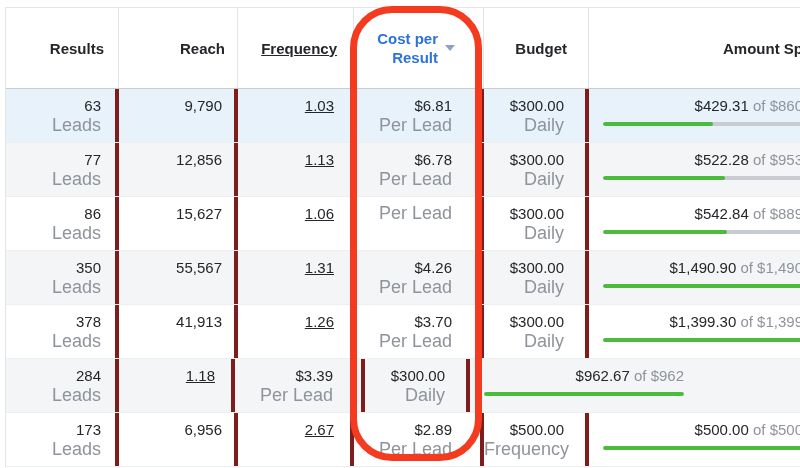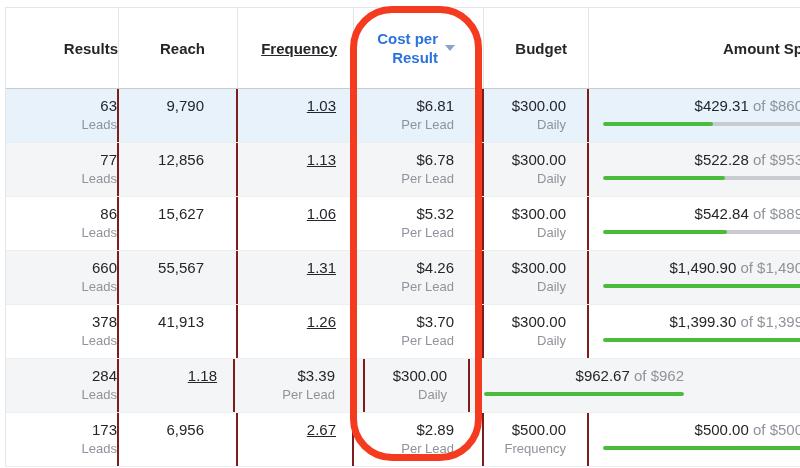--- a/index.html
+++ b/index.html
@@ -26,42 +26,42 @@
     background:#fff;
   }
   .th{
     display:flex;align-items:center;justify-content:flex-end;
     font-weight:700;font-size:15px;
     box-sizing:border-box;
     border-right:1px solid #e3e5e8;
   }
   .td{
     box-sizing:border-box;
-    border-right:2px solid #7f1d1d;
+    border-right:4px solid #7f1d1d;
     padding-top:7px;
     text-align:right;
   }
-  .col-results{width:113px;}
-  .col-reach{width:119px;padding-right:32px;}
+  .col-results{width:113px;padding-right:14px;}
+  .col-reach{width:119px;padding-right:12px;}
   .col-frequency{width:116px;padding-right:16px;text-decoration:underline;}
   .col-cost{width:130px;padding-right:28px;}
   .col-budget{width:105px;padding-right:21px;}
   .col-amount{width:214px;padding-right:0;border-right:none;}
   .tbody{display:block;}
   .row{
     display:flex;
     height:54px;
     box-sizing:border-box;
     border-bottom:1px solid #eceef0;
     background:#fff;
   }
   .row:nth-child(even){background:var(--row-stripe,#f4f5f6);}
   .row.highlighted{background:var(--row-highlight,#e7f2fb);}
   .val{font-size:15px;line-height:20px;color:var(--text-primary,#24262a);white-space:nowrap;}
-  .sub{font-size:13px;line-height:18px;color:var(--text-secondary,#8f939b);white-space:nowrap;}
+  .sub{font-size:18px;line-height:18px;color:var(--text-secondary,#8f939b);white-space:nowrap;}
   .th.col-cost{
     color:var(--accent-blue,#2a72dd);
     justify-content:flex-end;
   }
   .cpr-label{text-align:right;line-height:19px;}
   .sort-arrow{
     width:0;height:0;margin-left:7px;
     border-left:5px solid transparent;
     border-right:5px solid transparent;
     border-top:6px solid #8ba2c6;
@@ -176,41 +176,40 @@
       <div class="val">86</div>
       <div class="sub">Leads</div>
     </div>
     <div class="td col-reach">
       <div class="val">15,627</div>
     </div>
     <div class="td col-frequency">
       <div class="val">1.06</div>
     </div>
     <div class="td col-cost">
-      <div class="val">$5.32</div>
       <div class="sub">Per Lead</div>
     </div>
     <div class="td col-budget">
       <div class="val">$300.00</div>
       <div class="sub">Daily</div>
     </div>
     <div class="td col-amount">
       <div class="amount-line">
         <span class="spent">$542.84</span>
         <span class="of-total">of $889</span>
       </div>
       <div class="progress">
         <div class="progress-fill" style="width: 62%;"></div>
       </div>
     </div>
   </div>
 
   <div class="row">
     <div class="td col-results">
-      <div class="val">660</div>
+      <div class="val">350</div>
       <div class="sub">Leads</div>
     </div>
     <div class="td col-reach">
       <div class="val">55,567</div>
     </div>
     <div class="td col-frequency">
       <div class="val">1.31</div>
     </div>
     <div class="td col-cost">
       <div class="val">$4.26</div>

